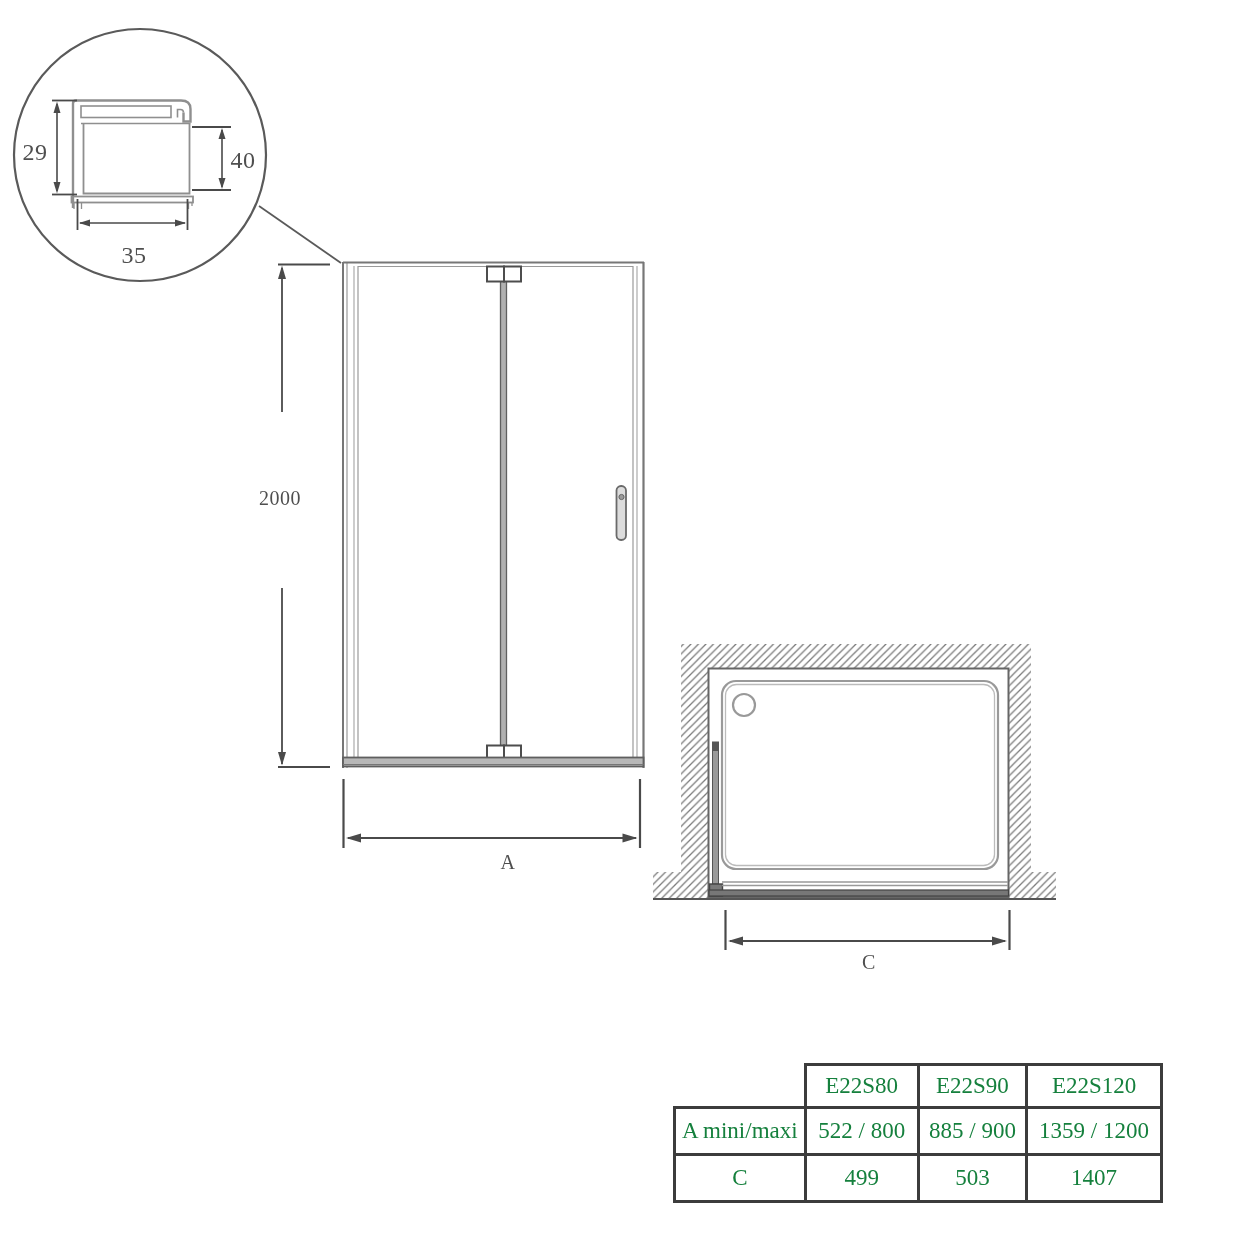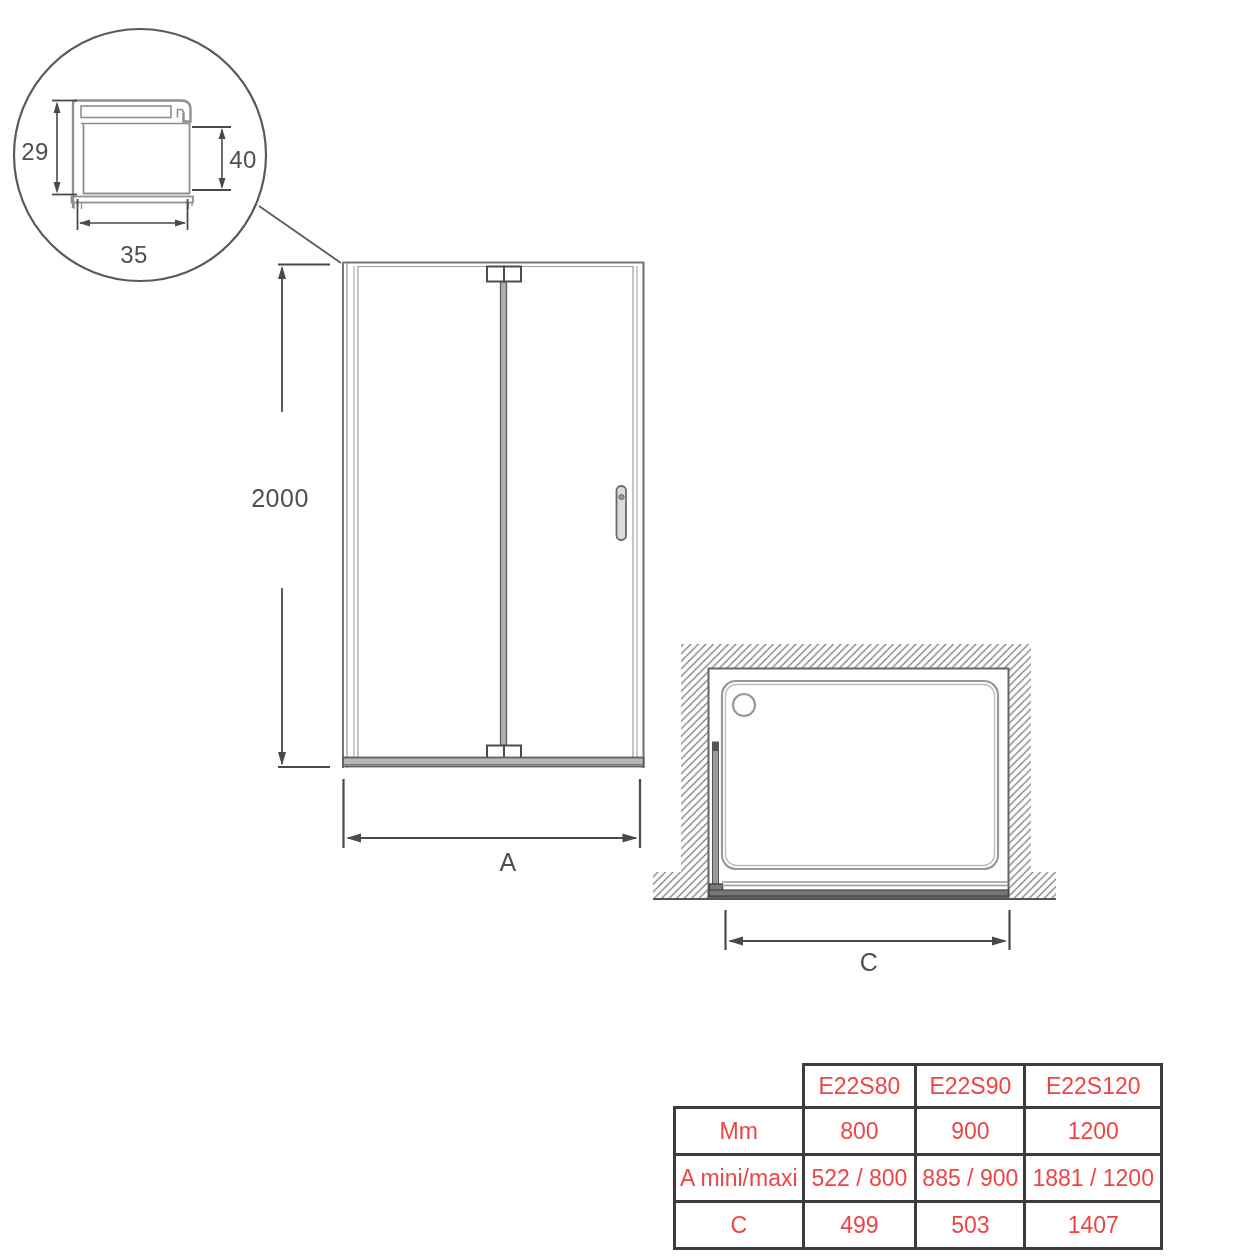--- a/index.html
+++ b/index.html
@@ -1,40 +1,40 @@
 <!DOCTYPE html>
 <html><head>
 <meta charset="utf-8">
 <style>
   html,body{margin:0;padding:0;background:#fff;}
   .canvas{
     position:relative;
     width:1163px;height:1257px;
     background:#ffffff;
-    font-family:Liberation Sans, sans-serif;
+    font-family:Liberation Serif, serif;
     overflow:hidden;
   }
   .drawing-svg{position:absolute;left:0;top:0;}
   .dim-label{
     position:absolute;
     transform:translate(-50%,-50%);
-    font-size:25px;
+    font-size:20px;
     color:#4f4f4f;
     letter-spacing:0.5px;
     white-space:nowrap;
     line-height:1;
   }
   .dim-label.small{font-size:24px;}
   table.spec-table{
     position:absolute;
     left:673px;top:1063px;
     border-collapse:collapse;
     table-layout:fixed;
     font-size:23px;
-    color:#ef4444;
+    color:#15803d;
   }
   table.spec-table th, table.spec-table td{
     border:3px solid #3c3c3c;
     text-align:center;
     vertical-align:middle;
     font-weight:400;
     padding:0;
     white-space:nowrap;
   }
   table.spec-table td.blank{border:none;background:transparent;}
@@ -204,30 +204,24 @@
         <col style="width:163px">
     </colgroup>
     <tbody>
         <tr class="hdr">
       <td class="blank"></td>
       <th>E22S80</th>
       <th>E22S90</th>
       <th>E22S120</th>
     </tr>
     <tr class="data">
-      <th>Mm</th>
-      <td>800</td>
-      <td>900</td>
-      <td>1200</td>
-    </tr>
-    <tr class="data">
       <th>A mini/maxi</th>
       <td>522 / 800</td>
       <td>885 / 900</td>
-      <td>1881 / 1200</td>
+      <td>1359 / 1200</td>
     </tr>
     <tr class="data">
       <th>C</th>
       <td>499</td>
       <td>503</td>
       <td>1407</td>
     </tr>
   </tbody>
     </table>
 

